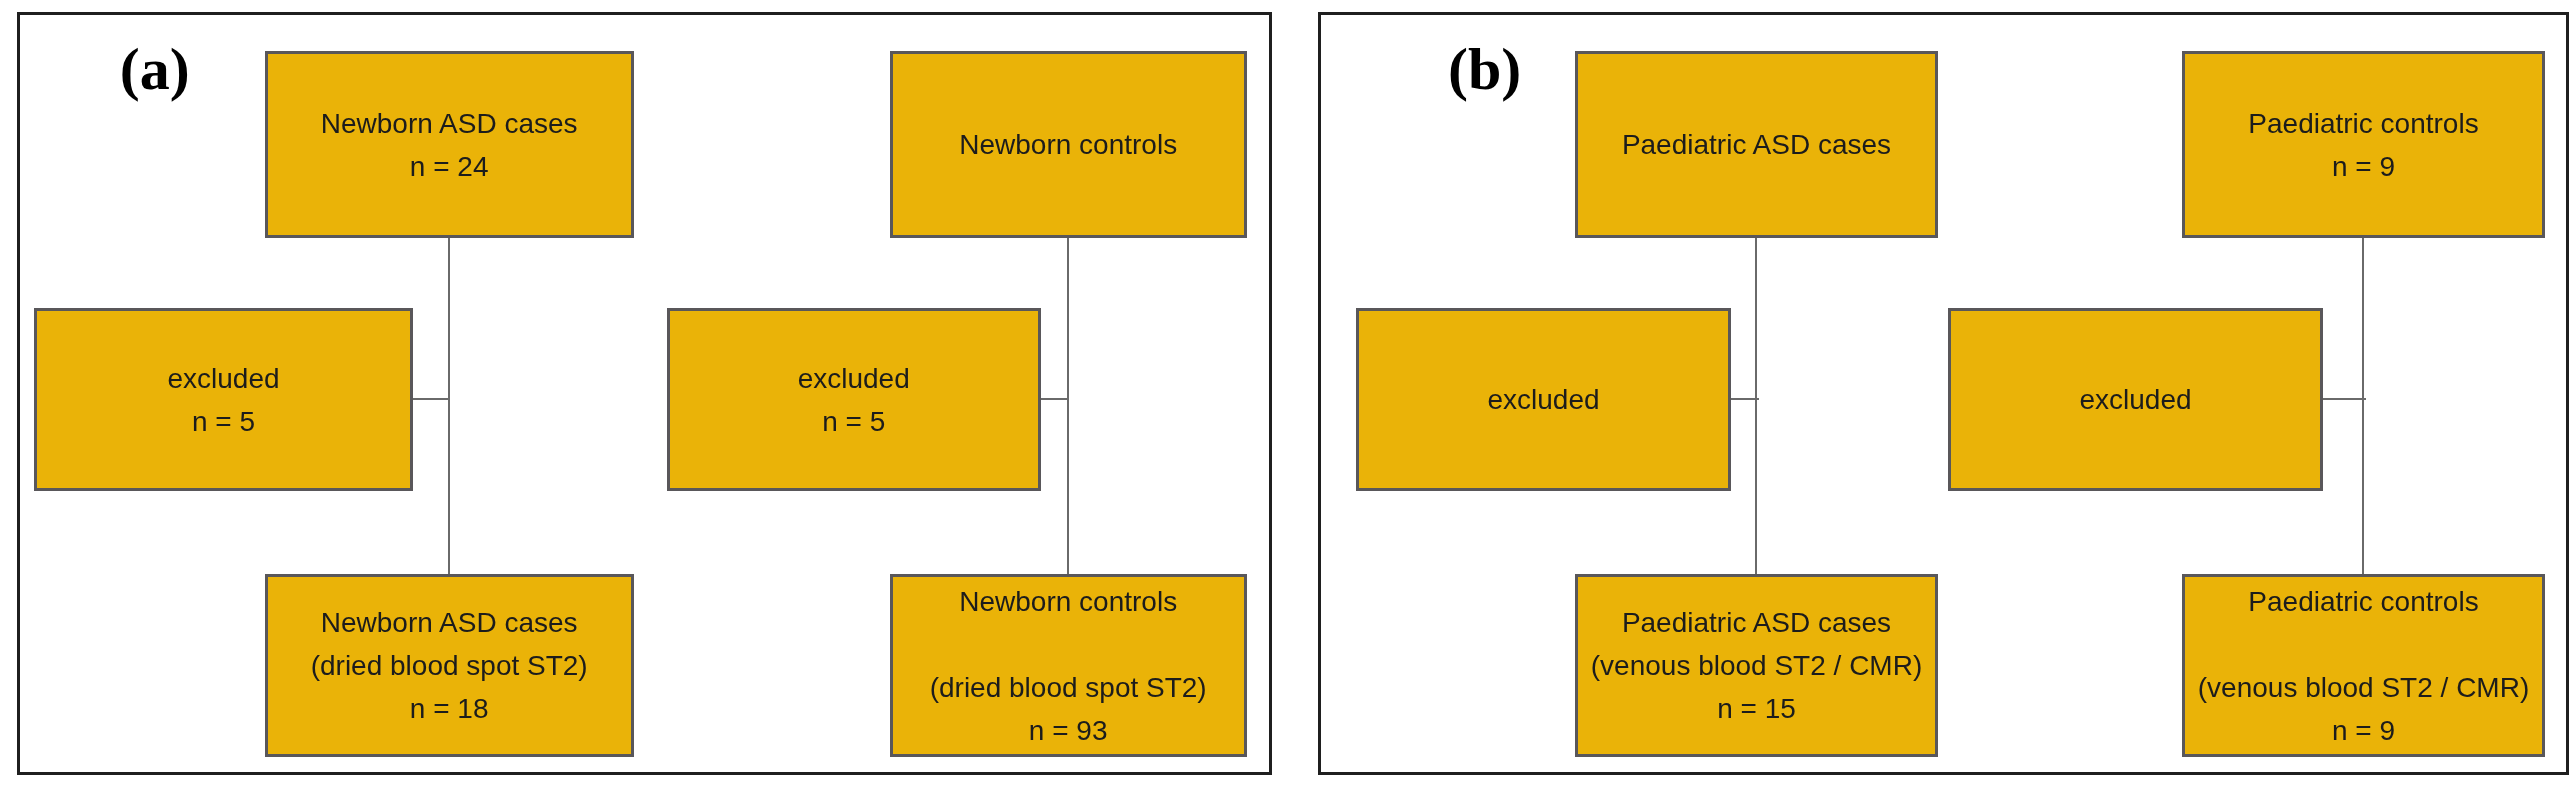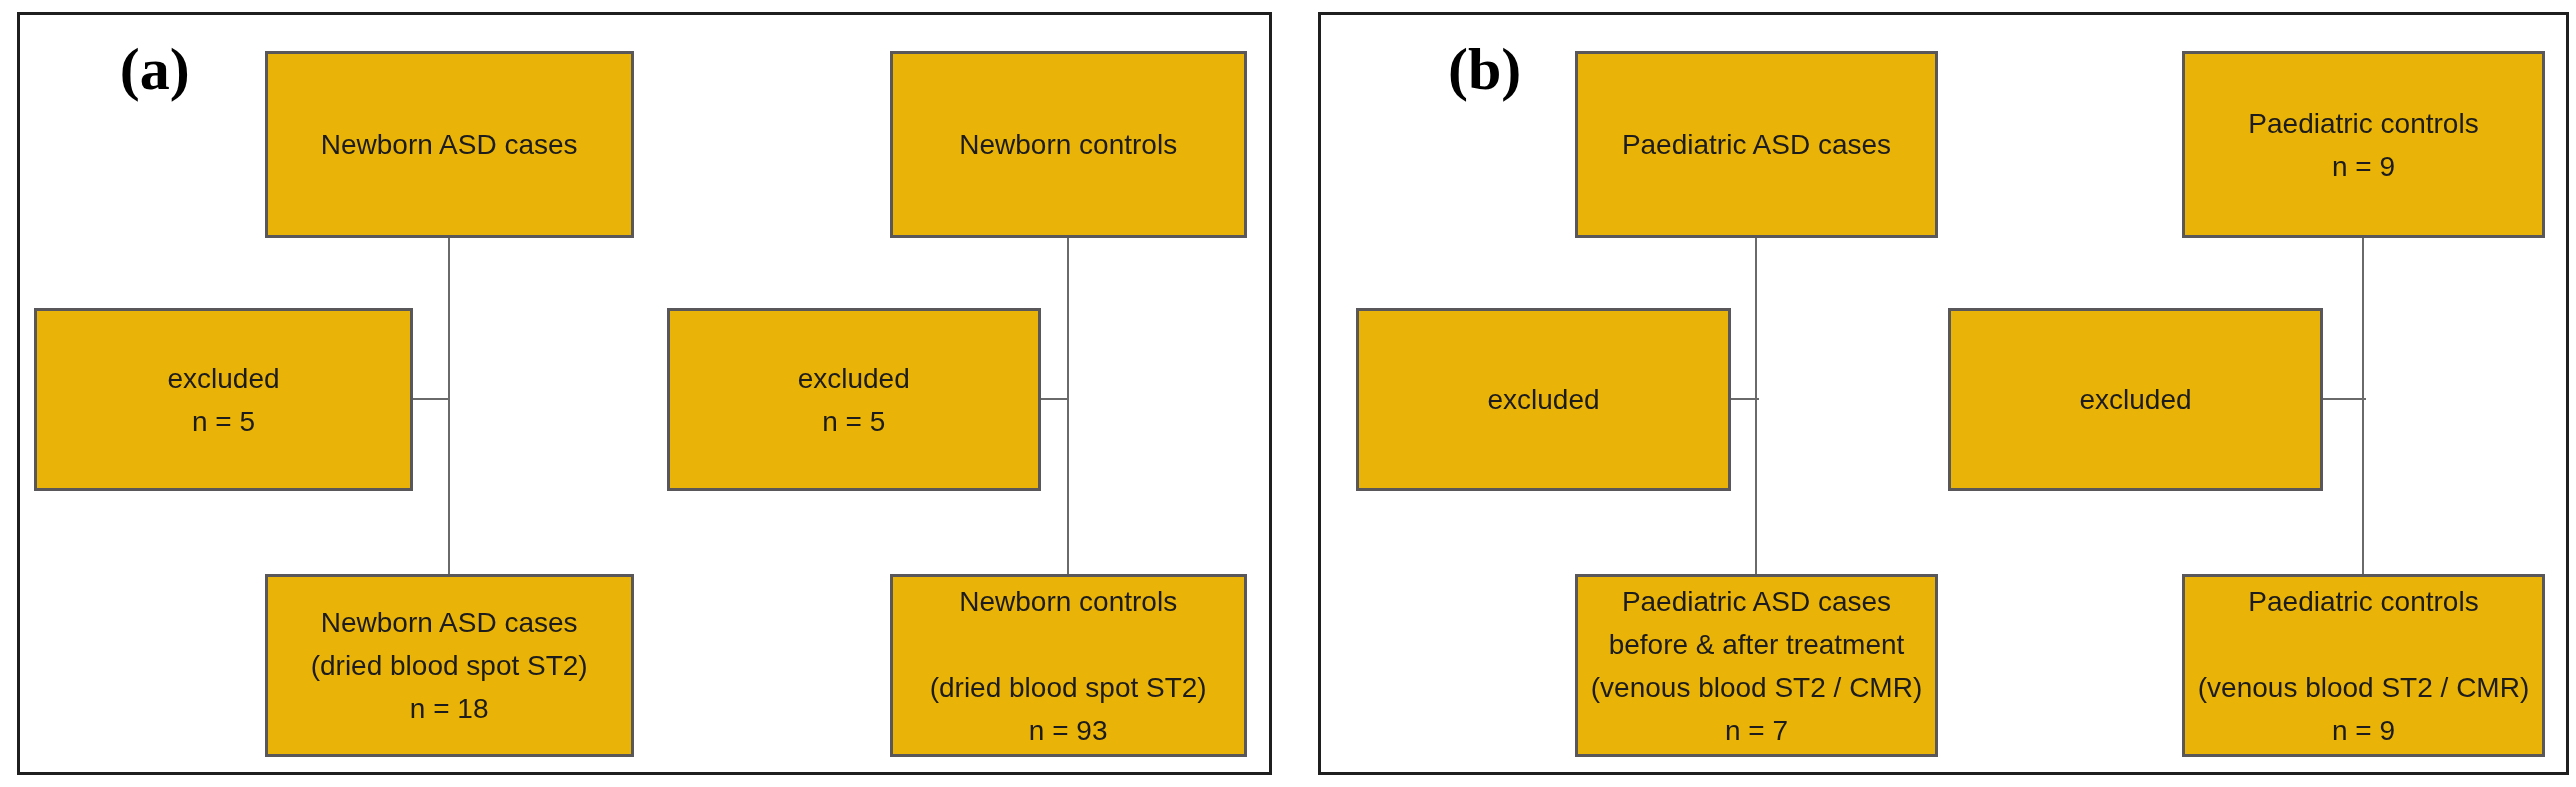--- a/index.html
+++ b/index.html
@@ -64,20 +64,21 @@
 
     <div class="plabel" style="left:100px;top:23px;">(a)</div>
 
     <div class="vline" style="left:428px;top:222px;height:337px;"></div>
     <div class="vline" style="left:1047px;top:222px;height:337px;"></div>
     <div class="hstub" style="left:393px;top:383px;width:37px;"></div>
     <div class="hstub" style="left:1020px;top:383px;width:29px;"></div>
 
     <div class="fbox" style="left:245px;top:36px;width:369px;height:187px;">
       <div class="bl">Newborn ASD cases</div>
+      <div class="bl">n = 24</div>
     </div>
 
     <div class="fbox" style="left:870px;top:36px;width:357px;height:187px;">
       <div class="bl">Newborn controls</div>
     </div>
 
     <div class="fbox" style="left:14.3px;top:293px;width:379px;height:183px;">
       <div class="bl">excluded</div>
       <div class="bl">n = 5</div>
     </div>
@@ -122,23 +123,22 @@
     <div class="fbox" style="left:35px;top:293px;width:375px;height:183px;">
       <div class="bl">excluded</div>
     </div>
 
     <div class="fbox" style="left:627px;top:293px;width:375px;height:183px;">
       <div class="bl">excluded</div>
     </div>
 
     <div class="fbox" style="left:254px;top:559px;width:363px;height:183px;">
       <div class="bl">Paediatric ASD cases</div>
-      <div class="bl">before &amp; after treatment</div>
       <div class="bl">(venous blood ST2 / CMR)</div>
-      <div class="bl">n = 7</div>
+      <div class="bl">n = 15</div>
     </div>
 
     <div class="fbox" style="left:861px;top:559px;width:363px;height:183px;">
       <div class="bl">Paediatric controls</div>
       <div class="bl"></div>
       <div class="bl">(venous blood ST2 / CMR)</div>
       <div class="bl">n = 9</div>
     </div>
   </div>
 

